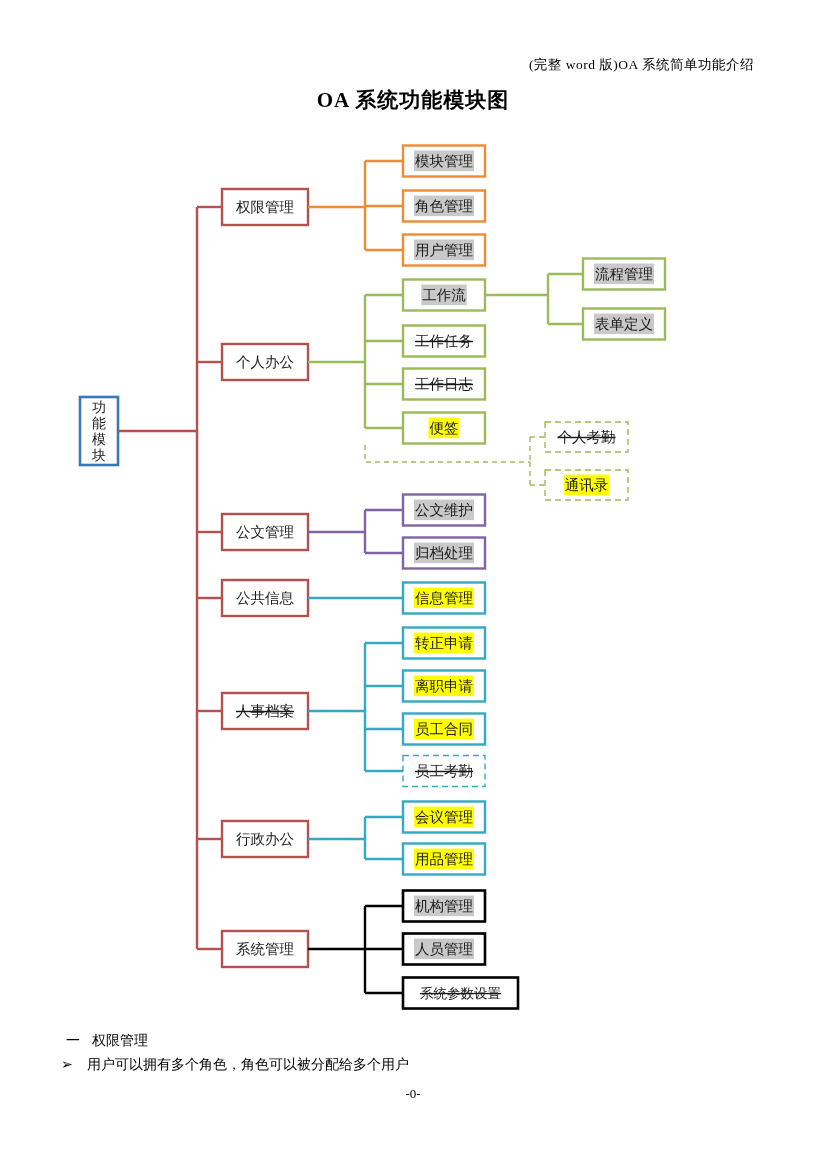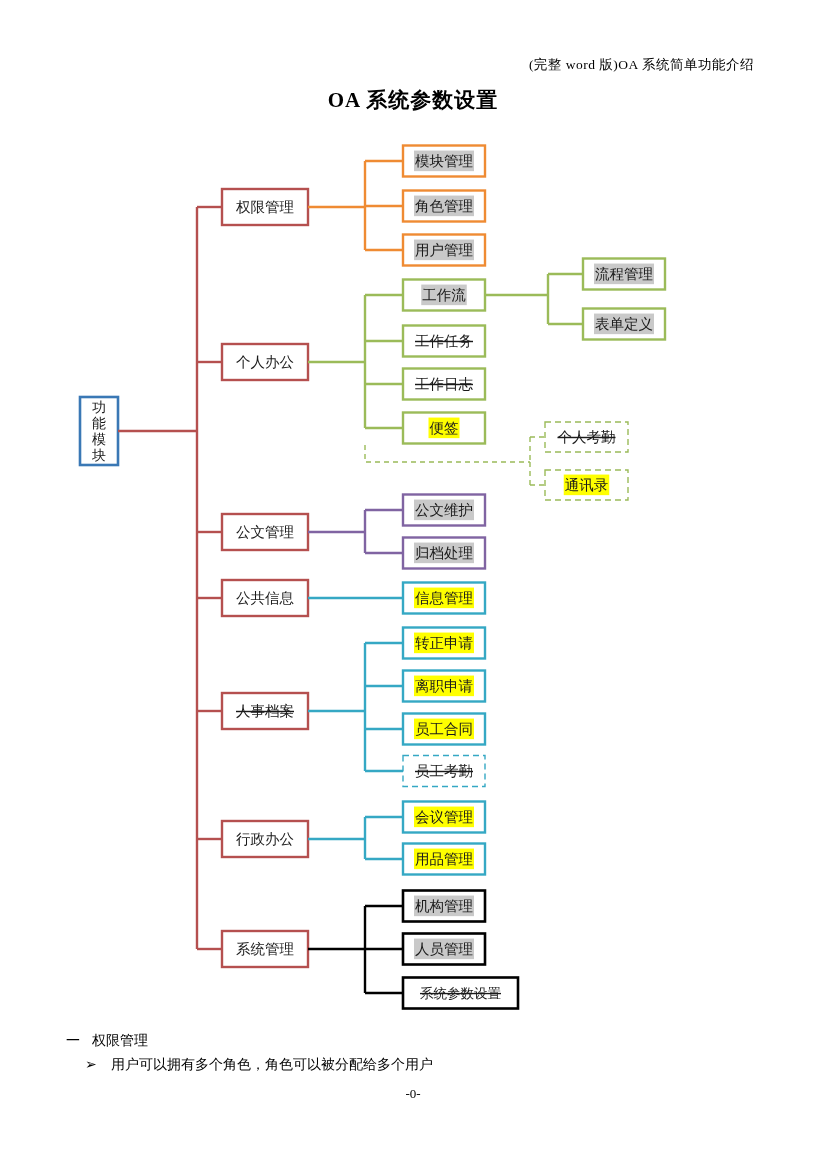--- a/index.html
+++ b/index.html
@@ -52,37 +52,37 @@
   }
 
   .footer{
     position:absolute;
     left:38px;
     font-family:"Liberation Serif","DejaVu Serif",serif;
     color:#000;
     font-size:14px;
   }
   .footer-l1{top:1032px;margin-left:28px;}
-  .footer-l2{top:1056px;left:85px;}
+  .footer-l2{top:1056px;left:61px;}
   .footer-bullet{display:inline-block;width:26px;}
   .footer-num{
     position:absolute;top:1086px;left:0;width:826px;
     text-align:center;font-size:13px;
     font-family:"Liberation Serif","DejaVu Serif",serif;
     color:#000;
   }
 </style>
 </head>
 <body>
 
 <div class="page">
 
   <div class="header-right">(完整 word 版)OA 系统简单功能介绍</div>
 
-  <div class="doc-title">OA 系统参数设置</div>
+  <div class="doc-title">OA 系统功能模块图</div>
 
   <svg id="diagram" viewBox="0 0 826 1030">
       <g>
         <rect x="80" y="397" width="38" height="68" fill="#ffffff" stroke="#3a78b5" stroke-width="2.6"></rect>
         <text x="99" y="412" class="root-char">功</text>
         <text x="99" y="428" class="root-char">能</text>
         <text x="99" y="444" class="root-char">模</text>
         <text x="99" y="460" class="root-char">块</text>
       </g>
       <line x1="118" y1="431" x2="197" y2="431" stroke="#b5504f" stroke-width="2.4" fill="none"></line>

